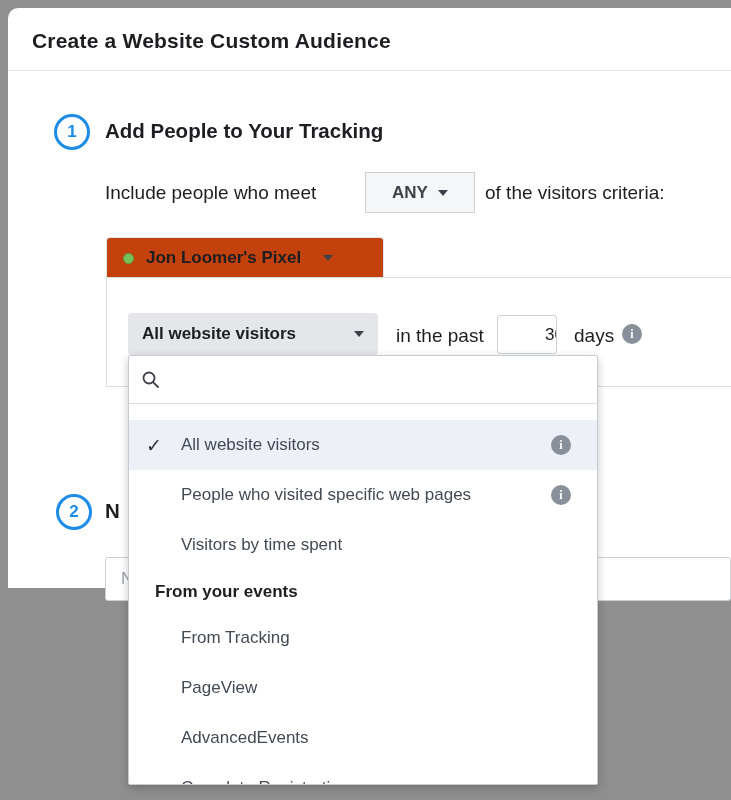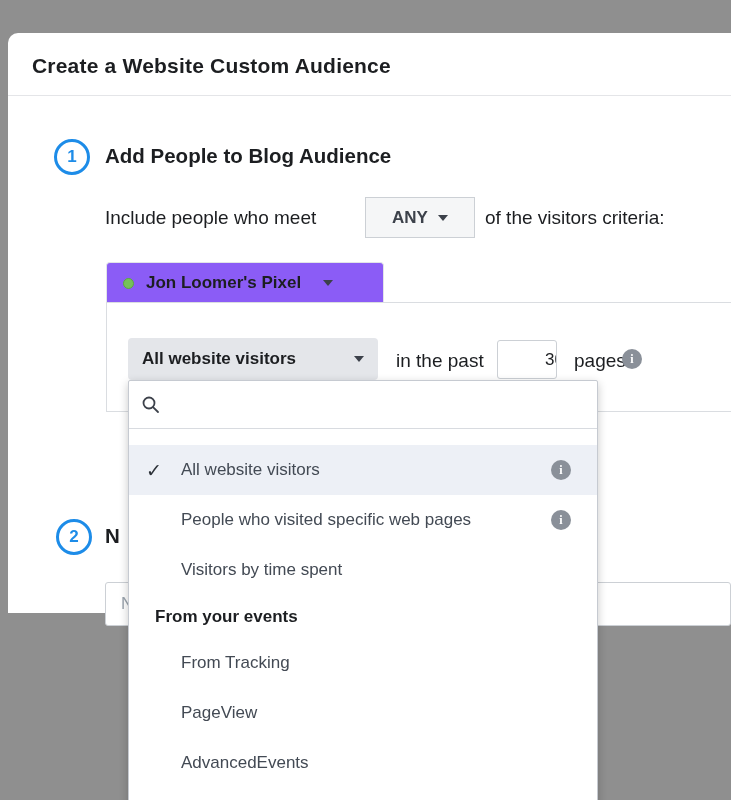--- a/index.html
+++ b/index.html
@@ -1,19 +1,19 @@
 <!DOCTYPE html>
 <html><head>
 <meta charset="utf-8">
 <style>
   * { margin:0; padding:0; box-sizing:border-box; }
   body { background:#777; font-family:"Liberation Sans","DejaVu Sans",sans-serif; }
   .stage { position:relative; width:731px; height:800px; background:#8f8f8f; overflow:hidden; }
   .modal { position:absolute; left:8px; top:8px; width:723px; height:580px;
-           background:#ffffff; border-radius:10px 0 0 0;margin-top:25px; }
+           background:#ffffff; border-radius:10px 0 0 0; }
 
   .title { position:absolute; left:24px; top:21px; font-size:21px; font-weight:700; color:#1c1e21; letter-spacing:.2px; }
   .title-divider { position:absolute; left:0; top:62px; width:100%; height:1px; background:#e4e5e8; }
 
   .step-circle { position:absolute; width:36px; height:36px; border:3px solid #1d8ce8; border-radius:50%;
                  color:#1d8ce8; font-size:17px; font-weight:700; display:flex; align-items:center; justify-content:center; background:#fff; }
   #step1-circle { left:46px; top:106px; }
   #step2-circle { left:48px; top:486px; }
 
   .section-heading { position:absolute; font-size:20.5px; font-weight:700; color:#1c1e21; }
@@ -26,21 +26,21 @@
 
   .caret { display:inline-block; width:0; height:0; border-left:5px solid transparent;
            border-right:5px solid transparent; border-top:6px solid #3c414a; margin-left:10px; vertical-align:middle; }
 
   .any-button { position:absolute; left:357px; top:164px; width:110px; height:41px;
                 background:#f5f6f7; border:1px solid #ccd0d5; border-radius:0;
                 font-size:17px; font-weight:700; color:#3c414a;
                 display:flex; align-items:center; justify-content:center; cursor:pointer; }
 
   .pixel-tab { position:absolute; left:98px; top:229px; width:278px; height:41px;
-               background:#8b5cf6; border:1px solid #e2e4e8; border-bottom:none; border-radius:4px 4px 0 0;
+               background:#c2410c; border:1px solid #e2e4e8; border-bottom:none; border-radius:4px 4px 0 0;
                display:flex; align-items:center; padding:0 16px; cursor:pointer; }
   .pixel-dot { width:11px; height:11px; border-radius:50%; background:#76c15a; border:1px solid #5ca741; margin-right:12px; flex:0 0 auto; }
   .pixel-name { font-size:17px; font-weight:700; color:#1c1e21; }
   .pixel-tab .caret { margin-left:22px; }
 
   .criteria-panel { position:absolute; left:98px; top:269px; width:625px; height:110px;
                     border:1px solid #dadde1; border-right:none; background:#fff; }
 
   .event-button { position:absolute; left:120px; top:305px; width:250px; height:42px;
                   background:#e4e6ea; border-radius:4px; display:flex; align-items:center;
@@ -84,21 +84,21 @@
 
 <div class="stage">
   <div class="modal">
 
     <div class="title">Create a Website Custom Audience</div>
     <div class="title-divider"></div>
 
     <div class="step-circle" id="step1-circle">
       <span>1</span>
     </div>
-    <div class="section-heading" id="step1-heading">Add People to Blog Audience</div>
+    <div class="section-heading" id="step1-heading">Add People to Your Tracking</div>
 
     <div class="inline-label" id="include-prefix">Include people who meet</div>
     <div class="any-button">
       <span>ANY</span>
       <span class="caret"></span>
     </div>
     <div class="inline-label" id="include-suffix">of the visitors criteria:</div>
 
     <div class="pixel-tab">
       <span class="pixel-dot"></span>
@@ -107,21 +107,21 @@
     </div>
 
     <div class="criteria-panel"></div>
 
     <div class="event-button">
       <span>All website visitors</span>
       <span class="caret"></span>
     </div>
     <div class="inline-label" id="in-the-past">in the past</div>
     <input class="days-input" value="30" style="">
-    <div class="inline-label" id="days-label">pages</div>
+    <div class="inline-label" id="days-label">days</div>
     <div class="info-icon" id="days-info">i</div>
 
     <div class="step-circle" id="step2-circle">
       <span>2</span>
     </div>
     <div class="section-heading" id="step2-heading">N</div>
     <input class="name-input" placeholder="N" style="">
 
     <div class="dropdown">
       <div class="dd-search">

